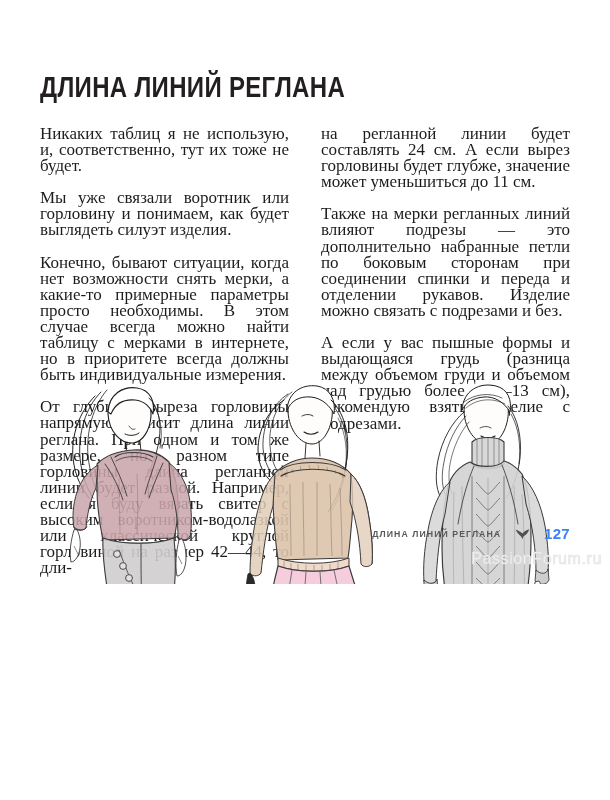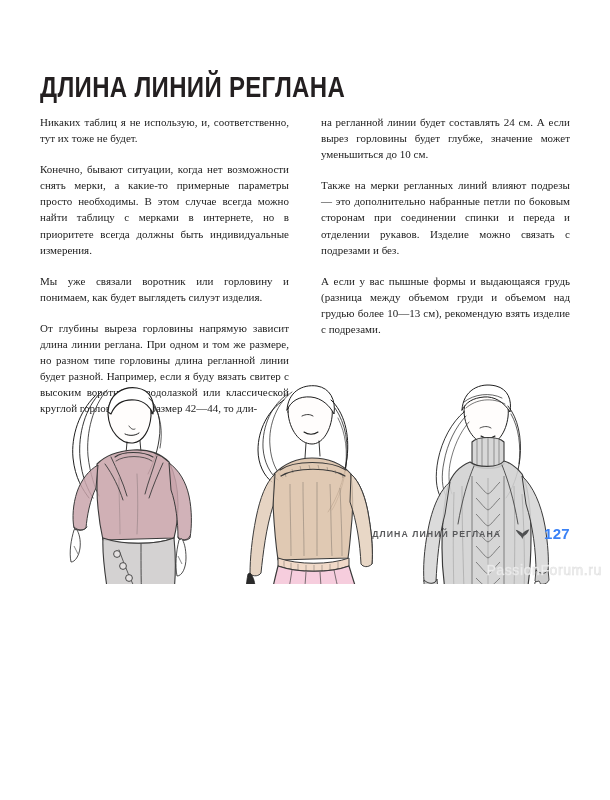--- a/index.html
+++ b/index.html
@@ -37,23 +37,23 @@
     left: 40px;
     top: 110px;
     width: 530px;
     display: flex;
     gap: 32px;
   }
   .col {
     width: 249px;
   }
   .col p {
-    margin: 4px 0 15px 0;
+    margin: 16px 0 15px 0;
     font-family: "Liberation Serif", serif;
-    font-size: 11px;
+    font-size: 17px;
     line-height: 16.1px;
     color: #1c1c1c;
     text-align: justify;
     text-align-last: left;
     -webkit-hyphens: none;
     hyphens: none;
   }
   .col p:last-child { margin-bottom: 0; }
 
   
@@ -101,45 +101,45 @@
     font-size: 15px;
     font-weight: 700;
     color: #3b82f6;
     letter-spacing: 0.3px;
   }
 
   
   .watermark {
     position: absolute;
     right: 8px;
-    bottom: 6px;
+    bottom: 16px;
     font-family: "Liberation Sans", sans-serif;
-    font-size: 14px;
+    font-size: 16px;
     letter-spacing: 0.6px;
     color: #f2f2f2;
     -webkit-text-stroke: 0.6px #e2e2e2;
     white-space: nowrap;
   }
 </style>
 </head>
 <body>
 
 <div class="page">
 
   <h1 class="page-title">ДЛИНА ЛИНИЙ РЕГЛАНА</h1>
 
   <div class="columns">
     <div class="col">
       <p>Никаких таблиц я не использую, и, соответственно, тут их тоже не будет.</p>
+      <p>Мы уже связали воротник или горловину и понимаем, как будет выглядеть силуэт изделия.</p>
       <p>Конечно, бывают ситуации, когда нет возможности снять мерки, а какие-то примерные параметры просто необходимы. В этом случае всегда можно найти таблицу с мерками в интернете, но в приоритете всегда должны быть индивидуальные измерения.</p>
-      <p>Мы уже связали воротник или горловину и понимаем, как будет выглядеть силуэт изделия.</p>
       <p>От глубины выреза горловины напрямую зависит длина линии реглана. При одном и том же размере, но разном типе горловины длина регланной линии будет разной. Например, если я буду вязать свитер с высоким воротником-водолазкой или классической круглой горловиной на размер 42—44, то дли-</p>
     </div>
     <div class="col">
-      <p>на регланной линии будет составлять 24 см. А если вырез горловины будет глубже, значение может уменьшиться до 10 см.</p>
+      <p>на регланной линии будет составлять 24 см. А если вырез горловины будет глубже, значение может уменьшиться до 11 см.</p>
       <p>Также на мерки регланных линий влияют подрезы — это дополнительно набранные петли по боковым сторонам при соединении спинки и переда и отделении рукавов. Изделие можно связать с подрезами и без.</p>
       <p>А если у вас пышные формы и выдающаяся грудь (разница между объемом груди и объемом над грудью более 10—13 см), рекомендую взять изделие с подрезами.</p>
     </div>
   </div>
 
   <div class="figures">
 
     <div class="figure fig-1">
       <svg viewBox="0 0 190 340" xmlns="http://www.w3.org/2000/svg">
         <g fill="none" stroke="#1f1f1f" stroke-width="1.1" stroke-linecap="round" stroke-linejoin="round">

